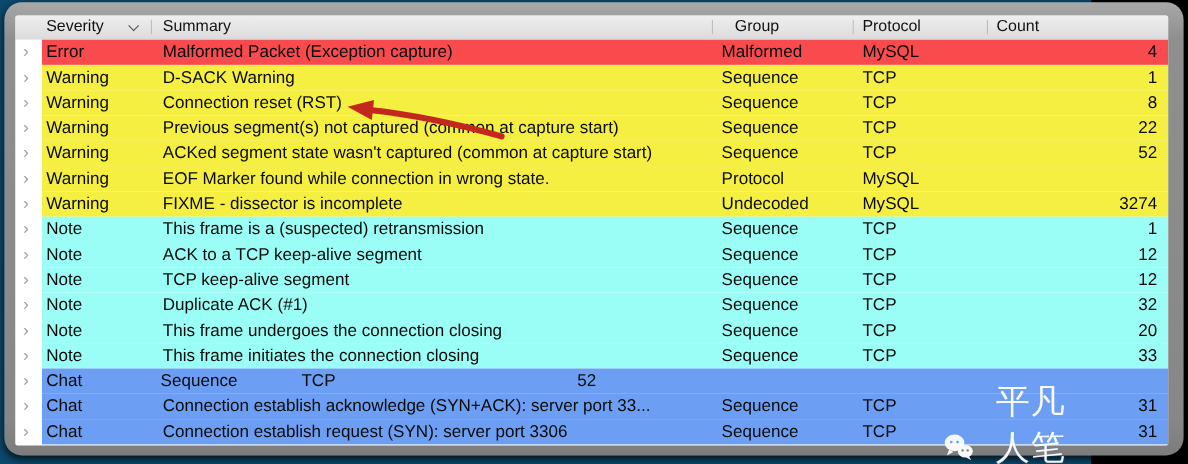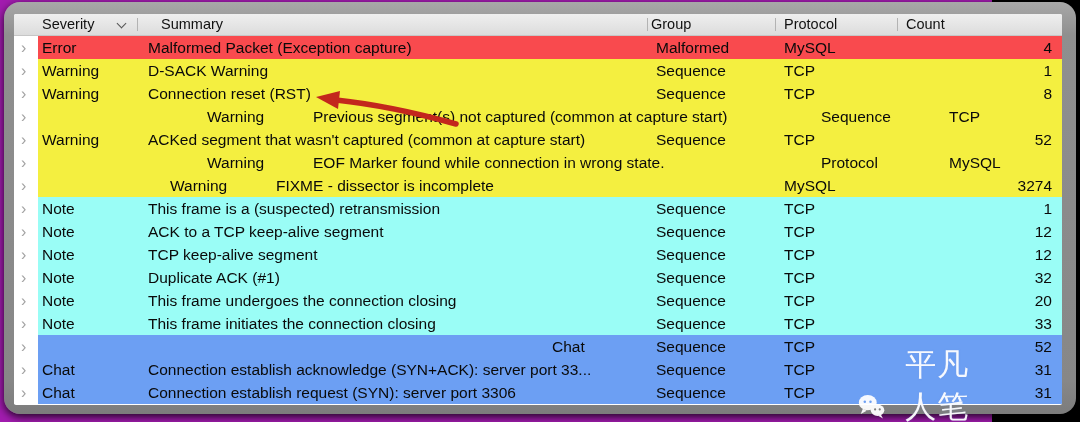--- a/index.html
+++ b/index.html
@@ -1,50 +1,50 @@
 <!DOCTYPE html>
 <html><head>
 <meta charset="utf-8">
 <style>
   * { margin:0; padding:0; box-sizing:border-box; }
   html,body { width:1080px; height:422px; background:#000; overflow:hidden;
               font-family:"Liberation Sans","DejaVu Sans",sans-serif; }
-  .stage { position:relative; width:992px; height:422px; background:#a21caf; }
+  .stage { position:relative; width:992px; height:422px; background:#0c4a6e; }
 
   
   .window { position:absolute; left:4px; top:2px; width:1072px; height:412px;
             border-radius:16px;
             background:linear-gradient(180deg,#a8a8a8 0%,#8f8f8f 8%,#878787 92%,#7c7c7c 100%);
             box-shadow:0 3px 8px rgba(0,0,0,0.8); }
 
   .table-area { position:absolute; left:10px; top:12px; width:1048px; height:391px;
                 background:#ffffff; overflow:hidden; border-radius:2px; }
 
   
   .header-row { position:relative; display:flex; height:22px;
                 background:linear-gradient(180deg,#efefef,#dcdcdc);
                 border-bottom:1px solid #c6c6c6;
                 font-size:14.5px; color:#111; }
   .hcell { position:relative; line-height:21px; white-space:nowrap; overflow:hidden; }
   .hcell .vsep { position:absolute; left:0; top:4px; width:1px; height:13px; background:#b3b3b3; }
   .hc-severity { width:123px; padding-left:28px; }
-  .hc-summary  { width:510px; padding-left:24px; }
-  .hc-group    { width:128px; padding-left:4px; }
+  .hc-summary  { width:510px; padding-left:11px; }
+  .hc-group    { width:128px; padding-left:21px; }
   .hc-protocol { width:122px; padding-left:9px; }
   .hc-count    { width:165px; padding-left:9px; }
   .sort-chevron { position:absolute; right:12px; top:6px; width:7px; height:7px;
                   border-right:1.7px solid #555; border-bottom:1.7px solid #555;
                   transform:rotate(45deg); }
 
   
   .row { display:flex; height:23px; font-size:15.5px; color:#0a0a0a; cursor:default; }
   .gutter { width:24px; background:#fff; position:relative; }
   .expander { position:absolute; left:7px; top:0; line-height:23px; font-size:16px;
               color:#a3a3a3; }
-  .row-strip { display:flex; width:1024px;justify-content:flex-end; }
+  .row-strip { display:flex; width:1024px; }
   .cell { line-height:23px; white-space:nowrap; overflow:hidden; }
   .c-severity { width:99px;  padding-left:4px; }
   .c-summary  { width:510px; padding-left:11px; }
   .c-group    { width:128px; padding-left:9px; }
   .c-protocol { width:122px; padding-left:9px; }
   .c-count    { width:165px; padding-right:10px; text-align:right; }
 
   
   .anno-arrow { position:absolute; left:0; top:0; width:1080px; height:422px;
                 pointer-events:none; }
@@ -124,29 +124,30 @@
           </div>
           <div class="row">
             <div class="gutter">
               <span class="expander">›</span>
             </div>
             <div class="row-strip" style="background: rgb(244, 239, 64);">
               <div class="cell c-severity">Warning</div>
               <div class="cell c-summary">Previous segment(s) not captured (common at capture start)</div>
               <div class="cell c-group">Sequence</div>
               <div class="cell c-protocol">TCP</div>
-            </div>
-          </div>
-          <div class="row">
-            <div class="gutter">
-              <span class="expander">›</span>
-            </div>
-            <div class="row-strip" style="background: rgb(244, 239, 64);">
-              <div class="cell c-severity">Warning</div>
-              <div class="cell c-summary">ACKed segment that wasn't captured (common at capture start)</div>
+              <div class="cell c-count">22</div>
+            </div>
+          </div>
+          <div class="row">
+            <div class="gutter">
+              <span class="expander">›</span>
+            </div>
+            <div class="row-strip" style="background: rgb(244, 239, 64);">
+              <div class="cell c-severity">Warning</div>
+              <div class="cell c-summary">ACKed segment state wasn't captured (common at capture start)</div>
               <div class="cell c-group">Sequence</div>
               <div class="cell c-protocol">TCP</div>
               <div class="cell c-count">52</div>
             </div>
           </div>
           <div class="row">
             <div class="gutter">
               <span class="expander">›</span>
             </div>
             <div class="row-strip" style="background: rgb(244, 239, 64);">
@@ -156,20 +157,21 @@
               <div class="cell c-protocol">MySQL</div>
             </div>
           </div>
           <div class="row">
             <div class="gutter">
               <span class="expander">›</span>
             </div>
             <div class="row-strip" style="background: rgb(244, 239, 64);">
               <div class="cell c-severity">Warning</div>
               <div class="cell c-summary">FIXME - dissector is incomplete</div>
+              <div class="cell c-group">Undecoded</div>
               <div class="cell c-protocol">MySQL</div>
               <div class="cell c-count">3274</div>
             </div>
           </div>
           <div class="row">
             <div class="gutter">
               <span class="expander">›</span>
             </div>
             <div class="row-strip" style="background: rgb(154, 253, 246);">
               <div class="cell c-severity">Note</div>

